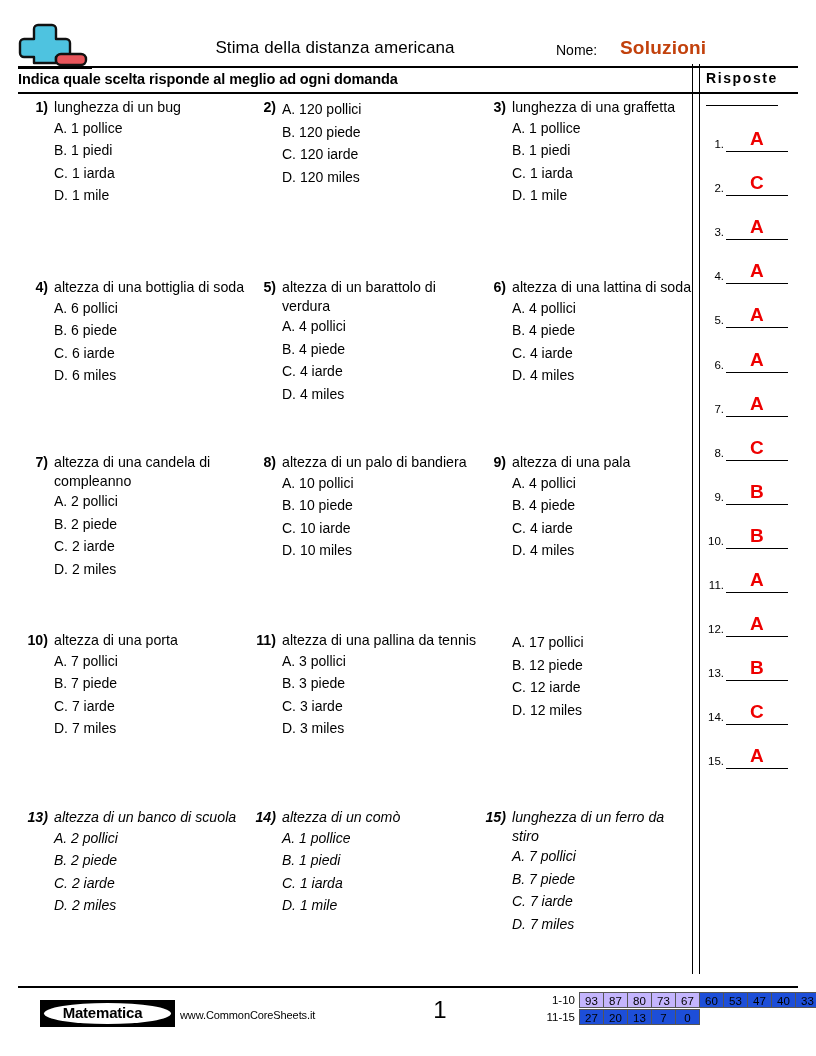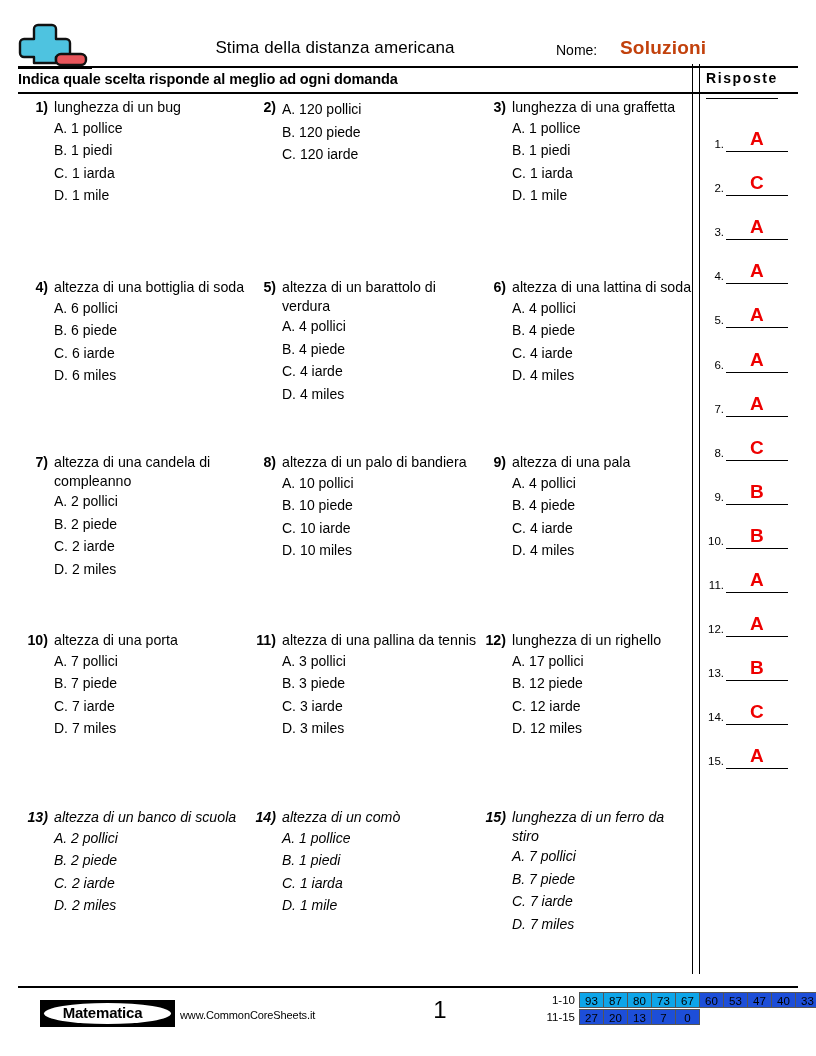--- a/index.html
+++ b/index.html
@@ -84,21 +84,21 @@
     border-left: 1.5px solid #000;
     border-right: 1.5px solid #000;
   }
   .ans-title {
     position: absolute;
     left: 706px; top: 70px;
     font-size: 14px;
     font-weight: bold;
     letter-spacing: 1.6px;
     border-bottom: 1.5px solid #000;
-    padding-bottom: 12px;
+    padding-bottom: 19px;
   }
   .ans-list {
     position: absolute;
     left: 702px; top: 108px;
     width: 100px;
   }
   .ans-row {
     position: relative;
     height: 44.1px;
   }
@@ -236,21 +236,21 @@
     width: 25px;
     height: 16px;
     line-height: 16px;
     font-size: 11.5px;
     font-family: "Liberation Sans", sans-serif;
     text-align: center;
     border: 1px solid #555;
     margin-left: -1px;
     vertical-align: top;
     box-sizing: border-box;
-    background: #0ea5e9;
+    background: #c4b5fd;
   }
   .score-cell.hl { background: #1d4ed8; }
 </style>
 </head>
 <body>
 
 <div class="header">
   <div class="logo">
     <svg width="74" height="46" viewBox="0 0 74 46">
       <path d="M20 3 h14 a4 4 0 0 1 4 4 v10 h10 a4 4 0 0 1 4 4 v10 a4 4 0 0 1 -4 4 h-10 v6 h-22 v-6 h-10 a4 4 0 0 1 -4 -4 v-10 a4 4 0 0 1 4 -4 h10 v-10 a4 4 0 0 1 4 -4 z" fill="#4ec3e0" stroke="#111" stroke-width="2.4" stroke-linejoin="round"></path>
@@ -358,20 +358,21 @@
           <div class="qchoice">C. 1 iarda</div>
           <div class="qchoice">D. 1 mile</div>
         </div>
       </div>
       <div class="qcell c1">
         <div class="qhead"><span class="qnum">2)</span></div>
         <div class="qchoices">
           <div class="qchoice">A. 120 pollici</div>
           <div class="qchoice">B. 120 piede</div>
           <div class="qchoice">C. 120 iarde</div>
+          <div class="qchoice">D. 120 miles</div>
         </div>
       </div>
       <div class="qcell c2">
         <div class="qhead"><span class="qnum">3)</span><span>lunghezza di una graffetta</span></div>
         <div class="qchoices">
           <div class="qchoice">A. 1 pollice</div>
           <div class="qchoice">B. 1 piedi</div>
           <div class="qchoice">C. 1 iarda</div>
           <div class="qchoice">D. 1 mile</div>
         </div>
@@ -448,21 +449,20 @@
       <div class="qcell c1">
         <div class="qhead"><span class="qnum">11)</span><span>altezza di una pallina da tennis</span></div>
         <div class="qchoices">
           <div class="qchoice">A. 3 pollici</div>
           <div class="qchoice">B. 3 piede</div>
           <div class="qchoice">C. 3 iarde</div>
           <div class="qchoice">D. 3 miles</div>
         </div>
       </div>
       <div class="qcell c2">
-        <div class="qhead"><span class="qnum">12)</span><span>lunghezza di un righello</span></div>
         <div class="qchoices">
           <div class="qchoice">A. 17 pollici</div>
           <div class="qchoice">B. 12 piede</div>
           <div class="qchoice">C. 12 iarde</div>
           <div class="qchoice">D. 12 miles</div>
         </div>
       </div>
     </div>
     <div class="qrow" style="position: absolute; top: 710px; height: 170px; font-style: italic;">
       <div class="qcell c0">

